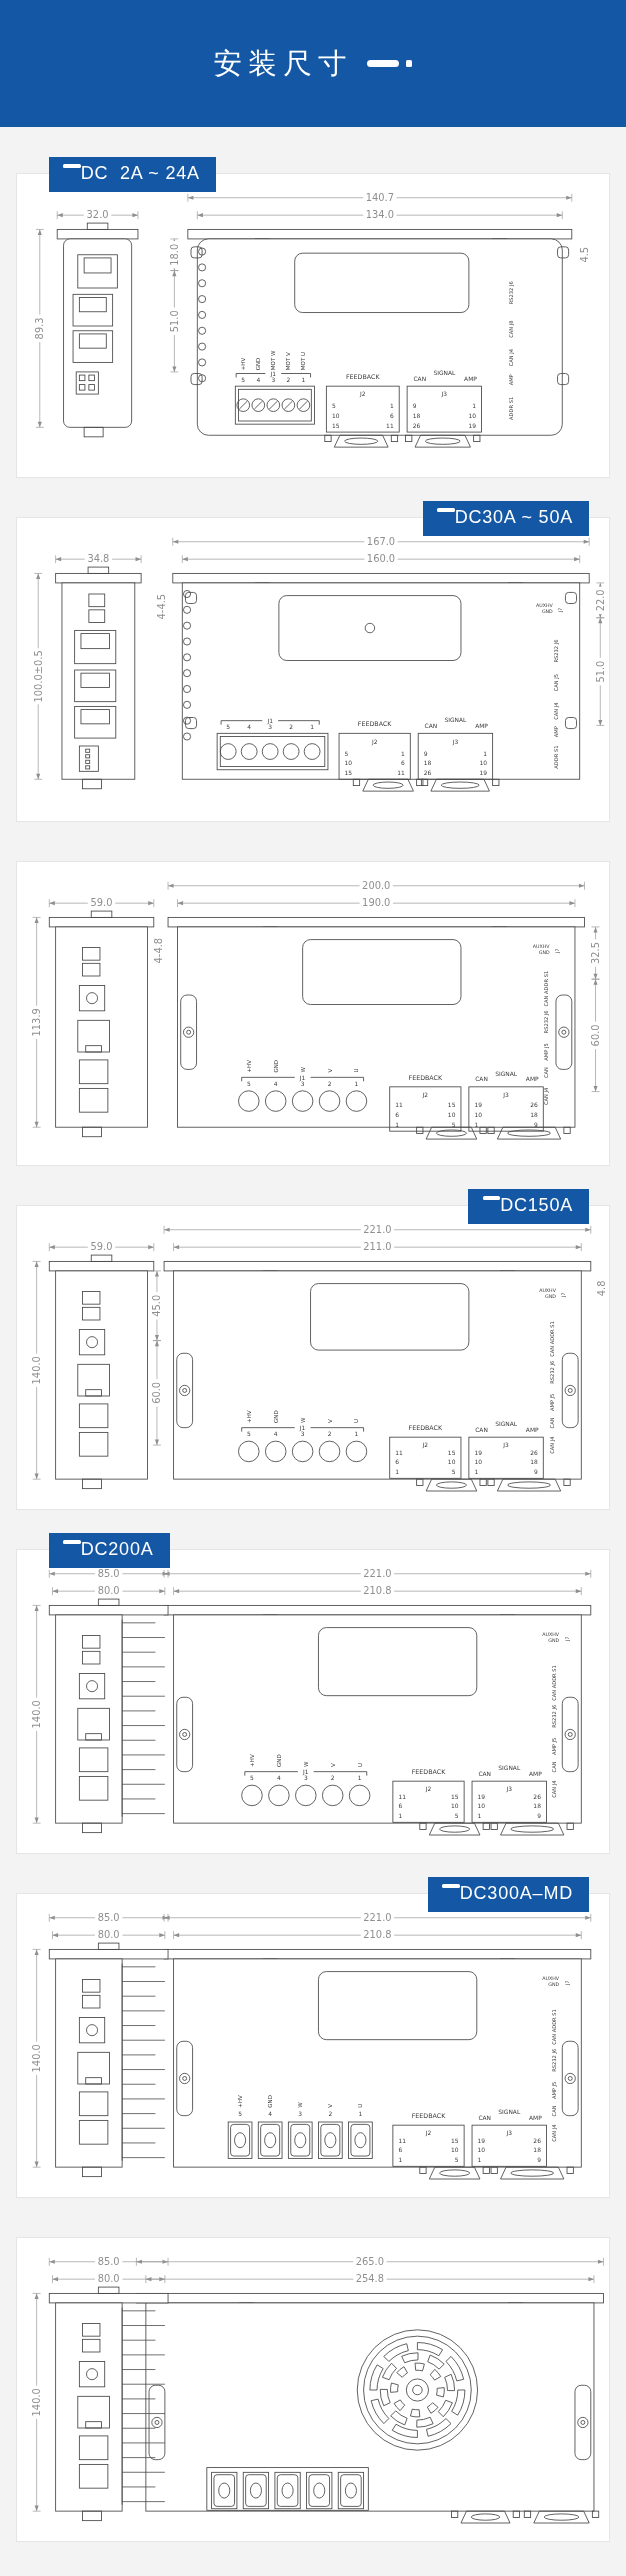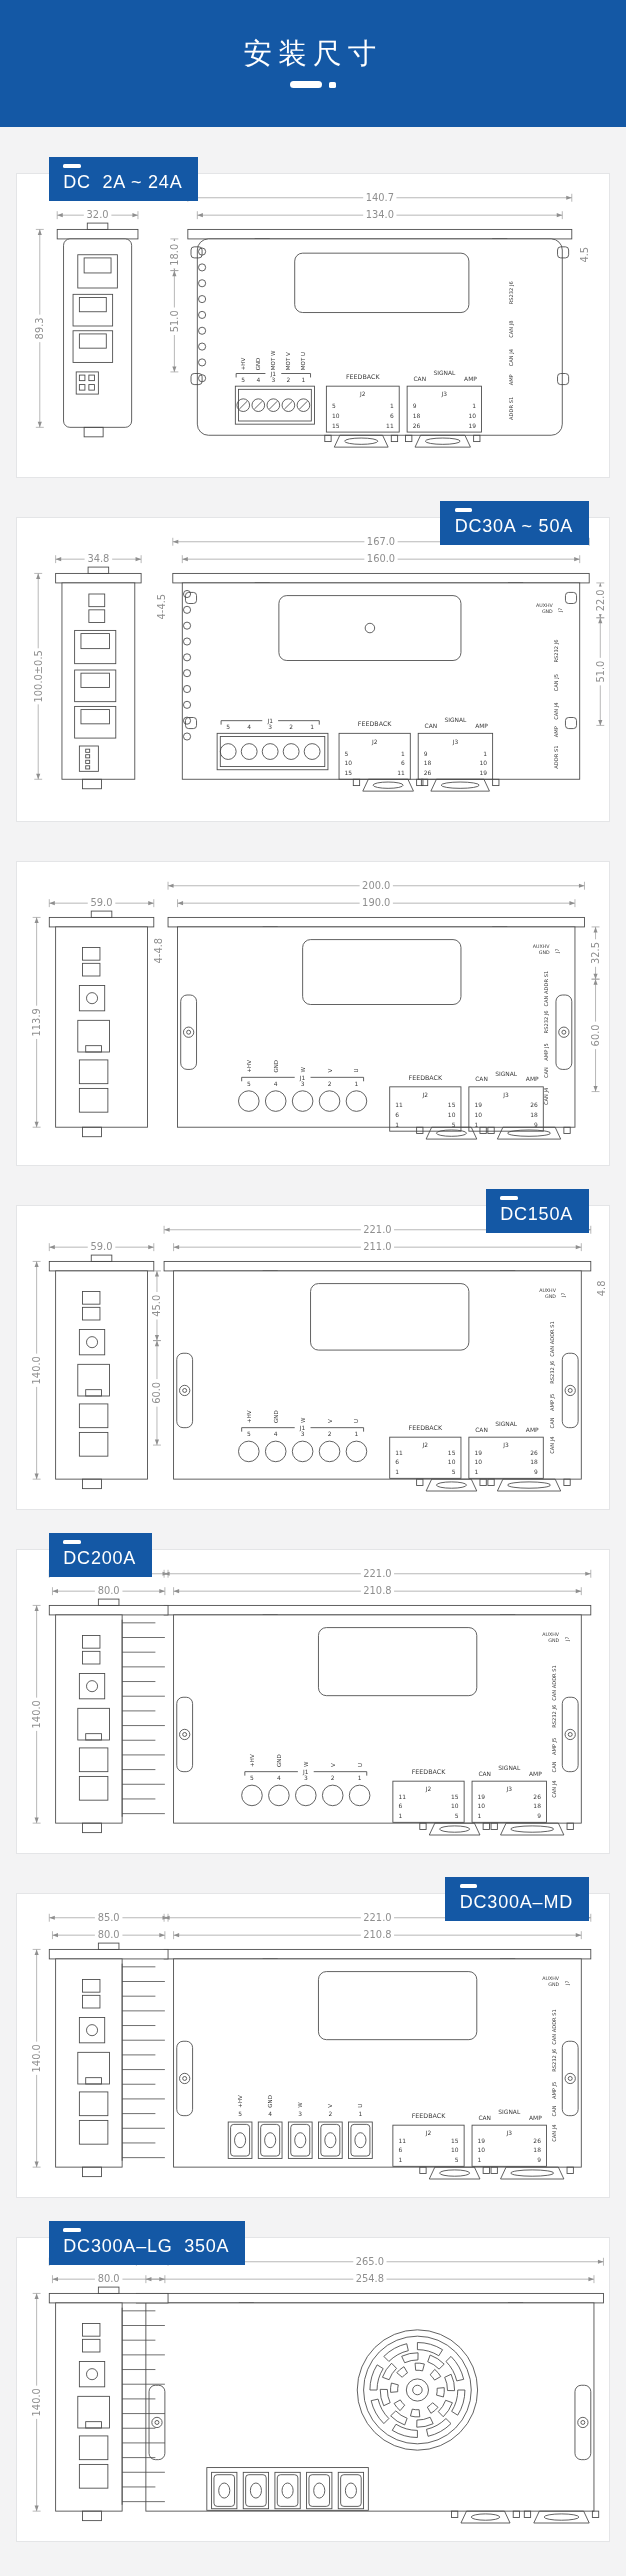--- a/index.html
+++ b/index.html
@@ -1,29 +1,29 @@
 <!DOCTYPE html>
 <html style="font-size:12.7px"><head>
 <meta charset="utf-8">
 <style>
   :root{ --accent:#1458a5; }
   html,body{margin:0;padding:0;}
   body{width:626px;height:2576px;overflow:hidden;background:#f3f3f4;
        font-family:"Liberation Sans",sans-serif;}
-  .banner{height:127px;background:var(--accent);display:flex;flex-direction:column;
+  .banner{height:127px;background:var(--accent);display:flex;
           align-items:center;justify-content:center;gap:14.3px;}
   .banner h1{color:#fff;font-weight:400;font-size:28.5px;line-height:1;letter-spacing:6.3px;margin:0;
              font-family:"Liberation Sans",sans-serif;}
   .under{display:flex;align-items:center;gap:7.1px;}
   .under .d1{width:32px;height:7.1px;background:#fff;border-radius:3.6px;}
   .under .d2{width:6.3px;height:6.3px;background:#fff;border-radius:1.6px;}
   .card{position:relative;margin:39px 16px 0;height:305px;background:#fff;border:0.8px solid #e4e5e7;box-sizing:border-box;}
   .card.first{margin-top:46px;}
   .tab{position:absolute;top:-16.7px;background:var(--accent);color:#fff;
-       padding:7.1px 16px 8px 14.3px;display:inline-flex;flex-direction:column;z-index:2;}
+       padding:7.1px 16px 8px 14.3px;display:inline-flex;flex-direction:row;z-index:2;}
   .tab .dash{width:17.4px;height:3.2px;background:#fff;border-radius:1.6px;margin-bottom:5.6px;}
   .tab .txt{font-size:18px;letter-spacing:0.8px;white-space:pre;line-height:1.1;}
   .tab.left{left:32px;} .tab.right{right:20px;}
   svg.draw{position:absolute;left:0;top:0;display:block;}
   svg .ln{fill:#fff;stroke:#4a4a4a;stroke-width:1.1;}
   svg .lnf{fill:none;stroke:#4a4a4a;stroke-width:1.1;}
   svg .fin{stroke:#4a4a4a;stroke-width:1;}
   svg .diml{stroke:#9b9b9b;stroke-width:0.9;fill:none;}
   svg .ar{fill:#8f8f8f;stroke:none;}
   svg .bg{fill:#ffffff;stroke:none;}
@@ -1497,20 +1497,16 @@
               <line x1="162" y1="52" x2="728" y2="52" class="diml"></line>
               <path d="M162 52 l7 -2.6 v5.2 z" class="ar"></path>
               <path d="M728 52 l-7 -2.6 v5.2 z" class="ar"></path>
               <line x1="162" y1="47" x2="162" y2="57" class="diml"></line>
               <line x1="728" y1="47" x2="728" y2="57" class="diml"></line>
               <rect x="424" y="44.5" width="42" height="15" rx="0" class="bg"></rect>
               <text x="445" y="56.2" font-size="12.5" text-anchor="middle" class="dimt">254.8</text>
             </g>
           </g>
         </svg>
-        <div class="tab left">
-          <span class="dash"></span>
-          <span class="txt">DC300A–LG  350A</span>
-        </div>
       </section>
     </main>
 </div>
 
 
 </body></html>

